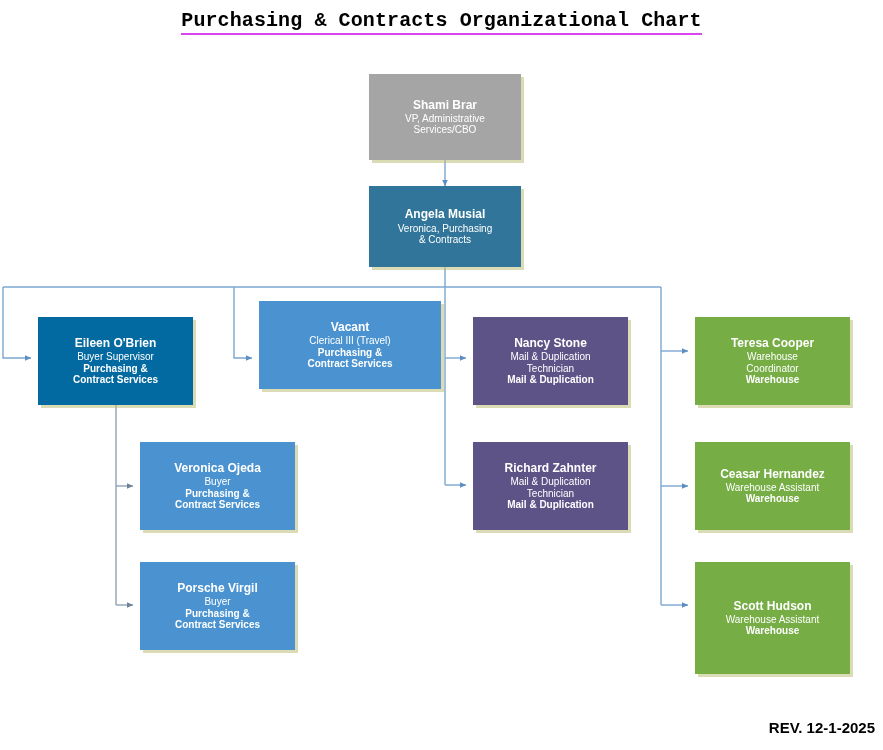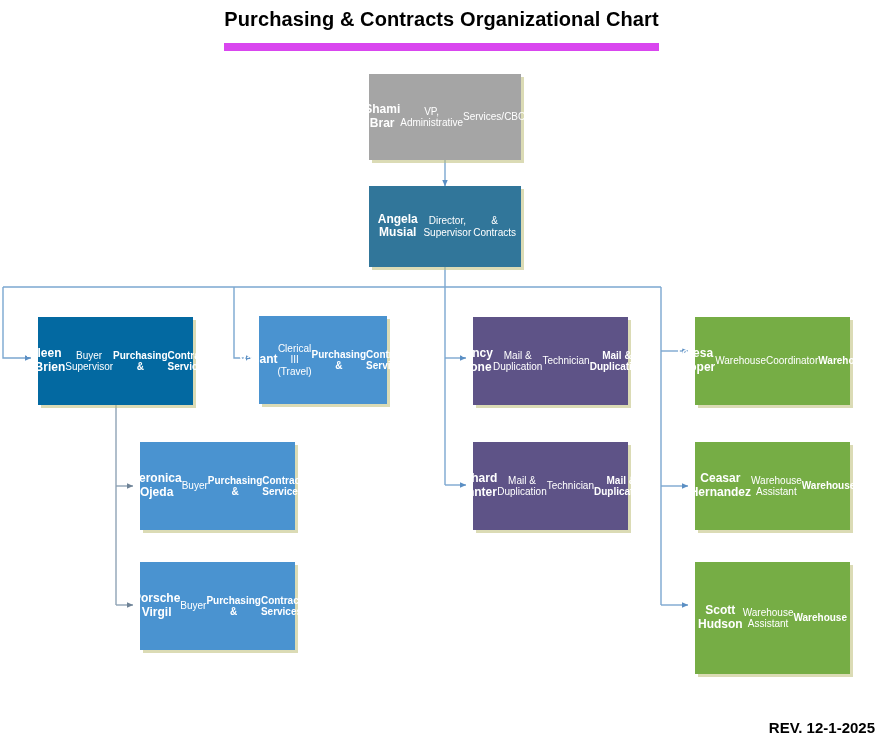--- a/index.html
+++ b/index.html
@@ -29,40 +29,41 @@
     left: 0;
     top: 8px;
     width: 883px;
     text-align: center;
     font-size: 20px;
     font-weight: bold;
     letter-spacing: 0.1px;
     color: #000000;
   }
   #chart-title .underline-text {
-    border-bottom: 8px solid #d946ef;
-    padding-bottom: 13px;
+    border-bottom: 2px solid #d946ef;
+    padding-bottom: 1px;
+    font-family: Liberation Mono, monospace;
   }
 
   
   #connector-layer {
     position: absolute;
     left: 0; top: 0;
     width: 883px;
     height: 750px;
     pointer-events: none;
   }
 
   
   .node {
     position: absolute;
     box-sizing: border-box;
     color: #ffffff;
     display: flex;
-    flex-direction: row;
+    flex-direction: column;
     align-items: center;
     justify-content: center;
     text-align: center;
     line-height: 1.12;
     padding: 2px 5px;
     box-shadow: 3px 3px 0 0 rgba(190,190,120,0.55);
   }
   .node .n-name {
     font-size: 12px;
     font-weight: bold;
@@ -143,32 +144,32 @@
   </svg>
 
   <div class="node c-gray" style="left:369px; top:74px; width:152px; height:86px;">
     <div class="n-name">Shami Brar</div>
     <div class="n-line">VP, Administrative</div>
     <div class="n-line">Services/CBO</div>
   </div>
 
   <div class="node c-teal" style="left:369px; top:186px; width:152px; height:81px;">
     <div class="n-name">Angela Musial</div>
-    <div class="n-line">Director, Supervisor</div>
+    <div class="n-line">Veronica, Purchasing</div>
     <div class="n-line">&amp; Contracts</div>
   </div>
 
   <div class="node c-dblue" style="left:38px; top:317px; width:155px; height:88px;">
     <div class="n-name">Eileen O'Brien</div>
     <div class="n-line">Buyer Supervisor</div>
     <div class="n-line bold">Purchasing &amp;</div>
     <div class="n-line bold">Contract Services</div>
   </div>
 
-  <div class="node c-lblue" style="left:259px; top:316px; width:128px; height:88px;">
+  <div class="node c-lblue" style="left:259px; top:301px; width:182px; height:88px;">
     <div class="n-name">Vacant</div>
     <div class="n-line">Clerical III (Travel)</div>
     <div class="n-line bold">Purchasing &amp;</div>
     <div class="n-line bold">Contract Services</div>
   </div>
 
   <div class="node c-purple" style="left:473px; top:317px; width:155px; height:88px;">
     <div class="n-name">Nancy Stone</div>
     <div class="n-line">Mail &amp; Duplication</div>
     <div class="n-line">Technician</div>

